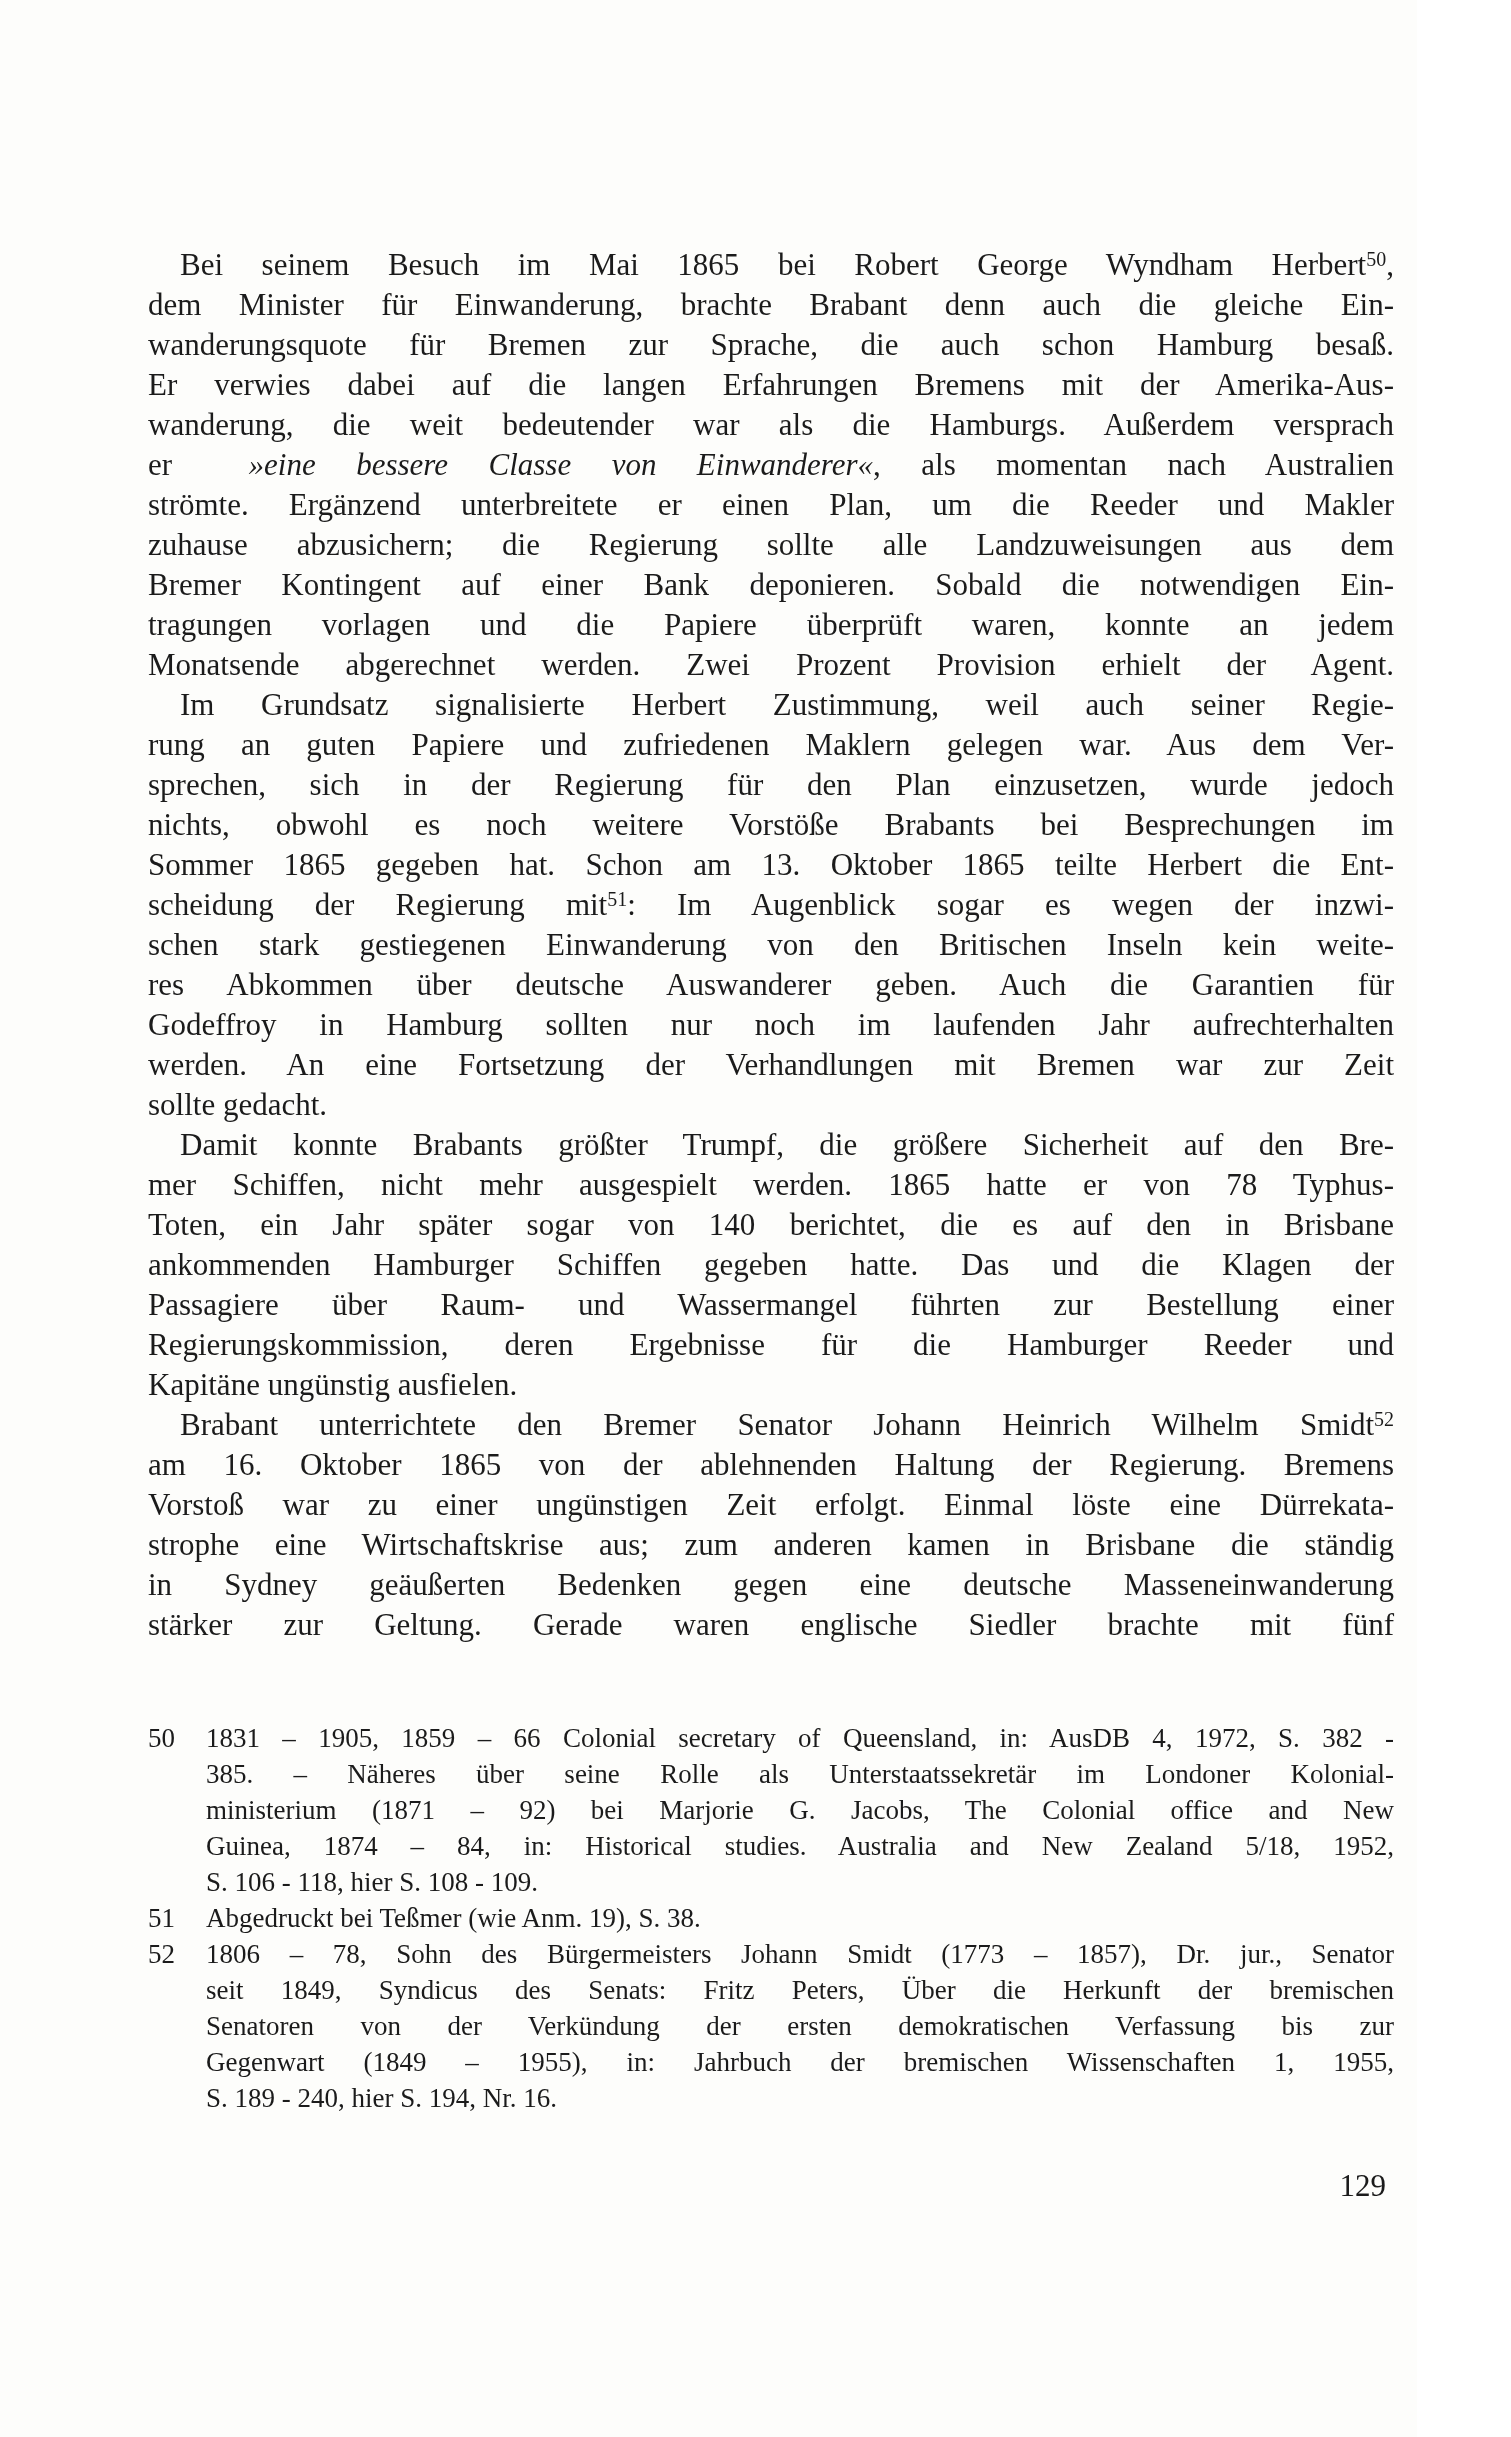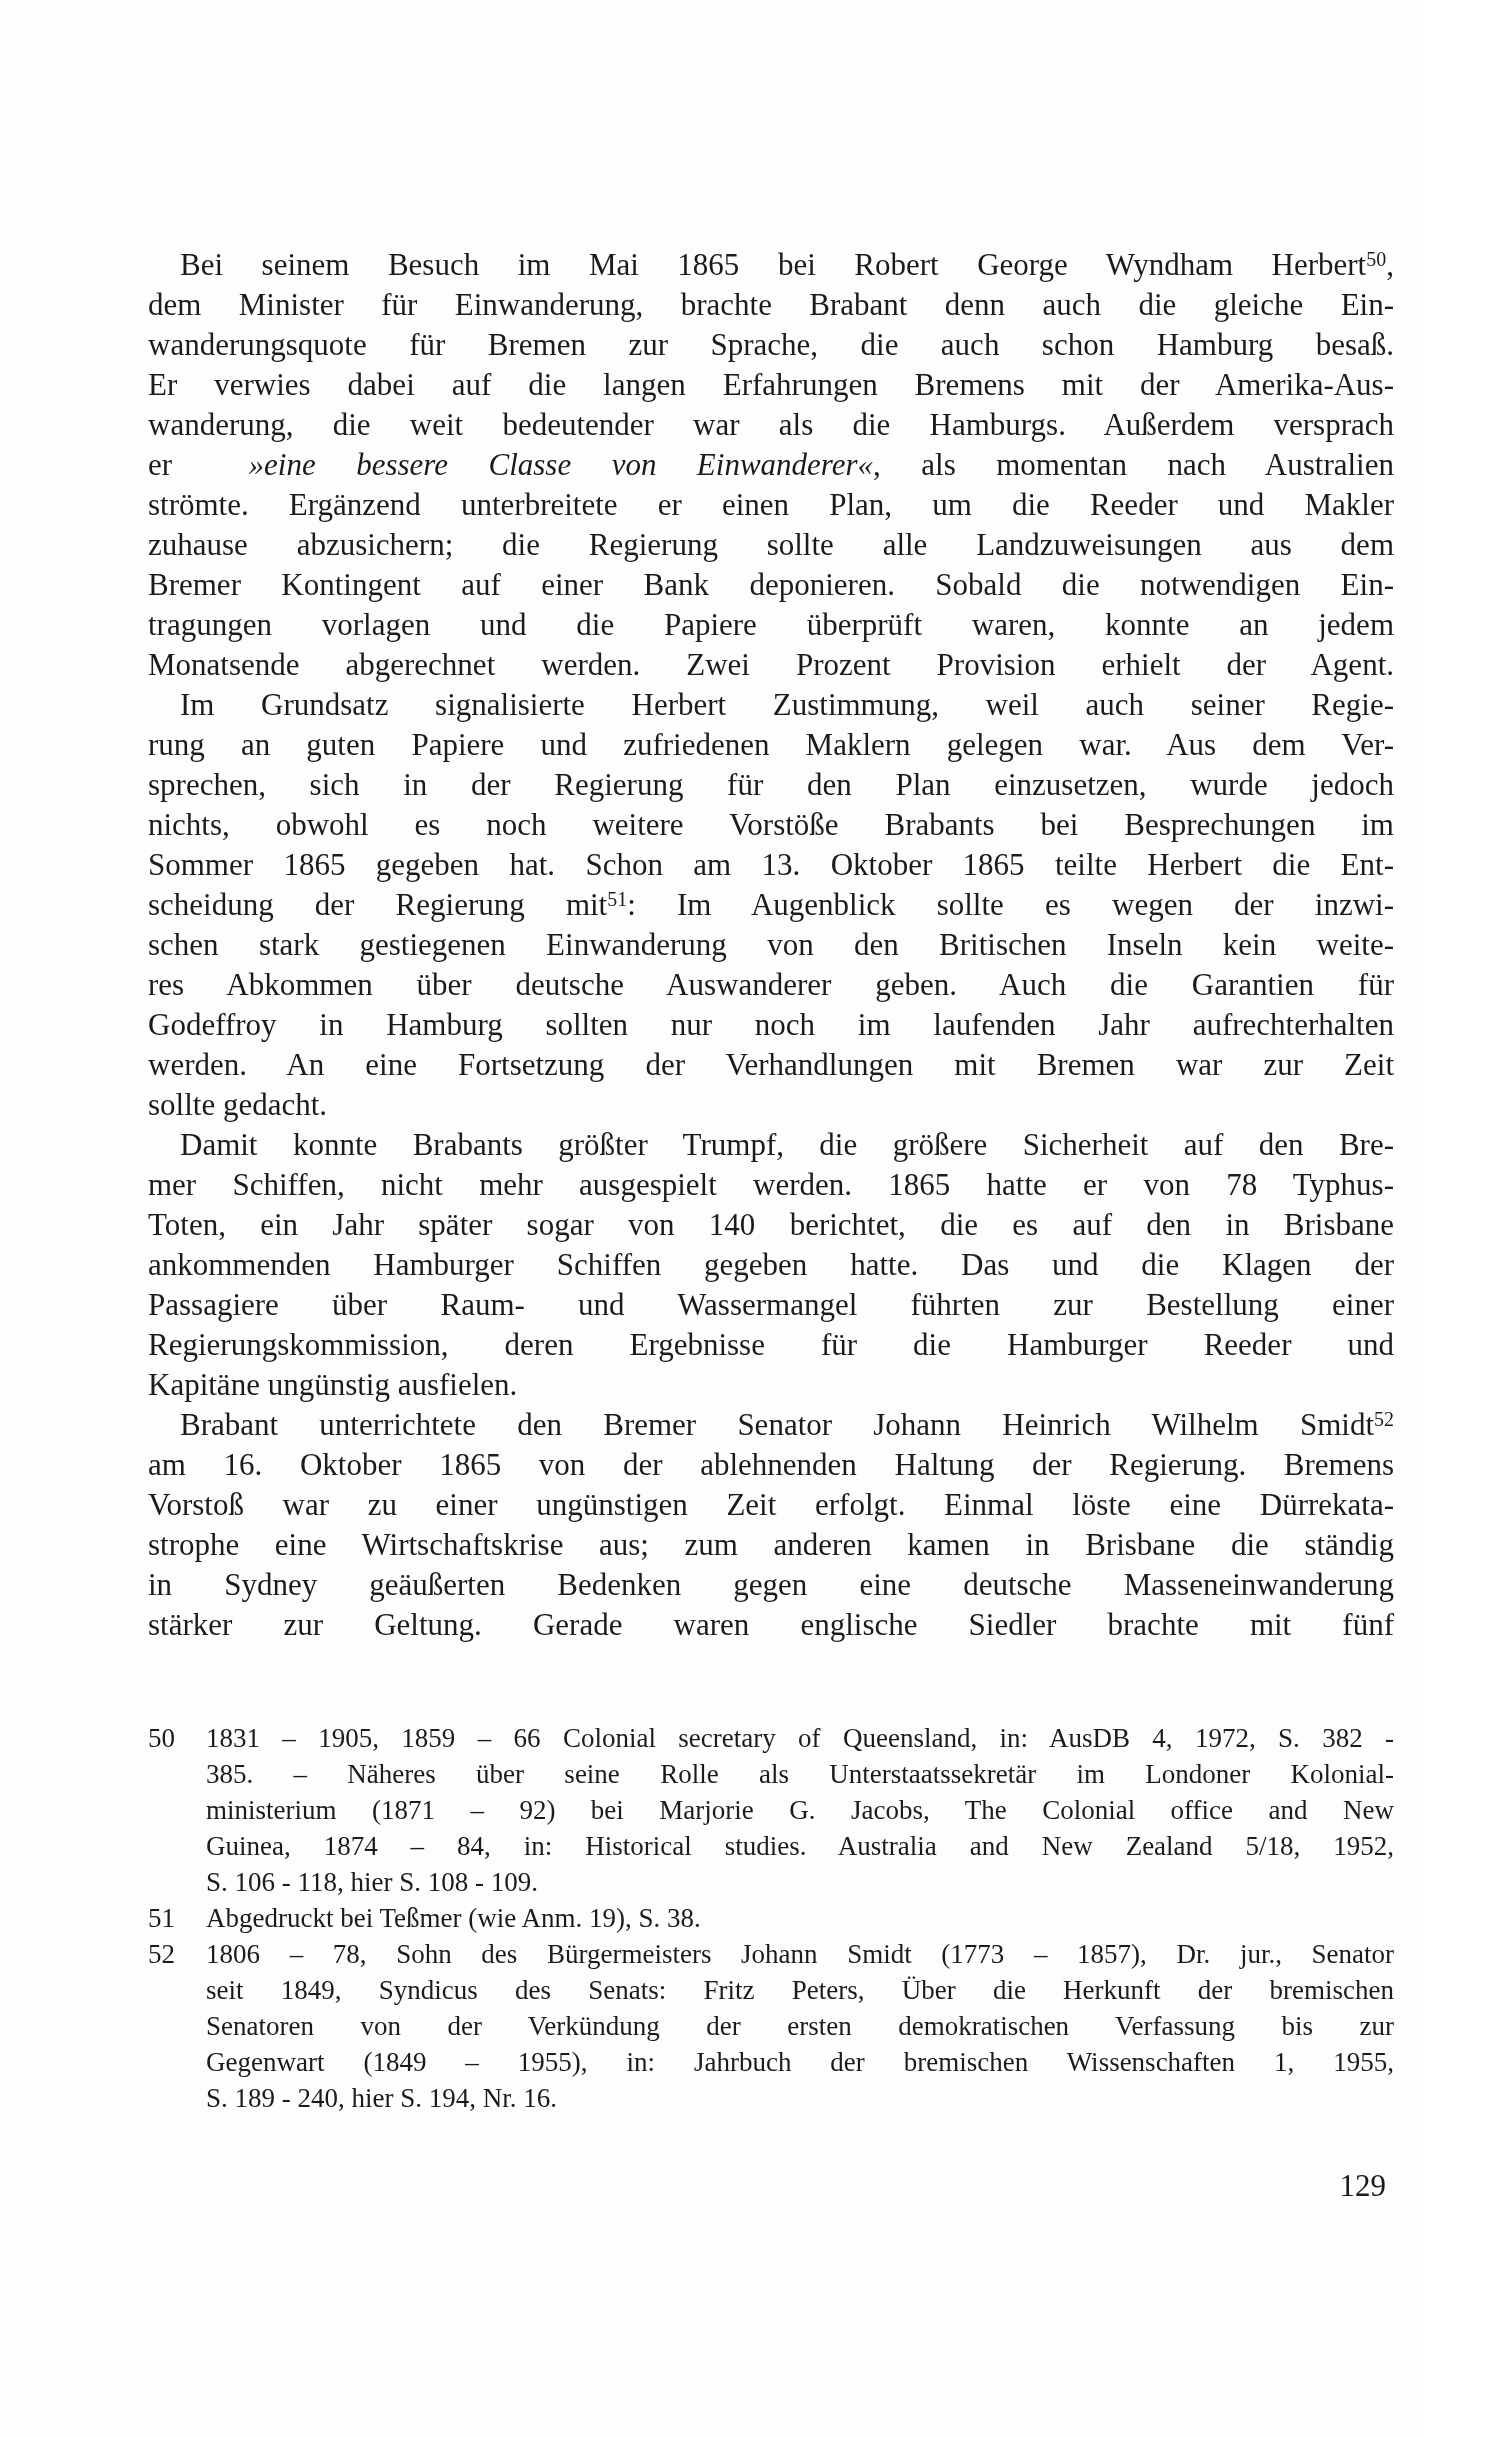--- a/index.html
+++ b/index.html
@@ -88,21 +88,21 @@
         <div class="line"><span>Bremer Kontingent auf einer Bank deponieren. Sobald die notwendigen Ein-</span></div>
         <div class="line"><span>tragungen vorlagen und die Papiere überprüft waren, konnte an jedem</span></div>
         <div class="line"><span>Monatsende abgerechnet werden. Zwei Prozent Provision erhielt der Agent.</span></div>
       </div>
       <div class="paragraph">
         <div class="line indent"><span>Im Grundsatz signalisierte Herbert Zustimmung, weil auch seiner Regie-</span></div>
         <div class="line"><span>rung an guten Papiere und zufriedenen Maklern gelegen war. Aus dem Ver-</span></div>
         <div class="line"><span>sprechen, sich in der Regierung für den Plan einzusetzen, wurde jedoch</span></div>
         <div class="line"><span>nichts, obwohl es noch weitere Vorstöße Brabants bei Besprechungen im</span></div>
         <div class="line"><span>Sommer 1865 gegeben hat. Schon am 13. Oktober 1865 teilte Herbert die Ent-</span></div>
-        <div class="line"><span>scheidung der Regierung mit</span><span class="sup">51</span><span>: Im Augenblick sollte es wegen der inzwi-</span></div>
+        <div class="line"><span>scheidung der Regierung mit</span><span class="sup">51</span><span>: Im Augenblick sogar es wegen der inzwi-</span></div>
         <div class="line"><span>schen stark gestiegenen Einwanderung von den Britischen Inseln kein weite-</span></div>
         <div class="line"><span>res Abkommen über deutsche Auswanderer geben. Auch die Garantien für</span></div>
         <div class="line"><span>Godeffroy in Hamburg sollten nur noch im laufenden Jahr aufrechterhalten</span></div>
         <div class="line"><span>werden. An eine Fortsetzung der Verhandlungen mit Bremen war zur Zeit</span></div>
         <div class="line last"><span>sollte gedacht.</span></div>
       </div>
       <div class="paragraph">
         <div class="line indent"><span>Damit konnte Brabants größter Trumpf, die größere Sicherheit auf den Bre-</span></div>
         <div class="line"><span>mer Schiffen, nicht mehr ausgespielt werden. 1865 hatte er von 78 Typhus-</span></div>
         <div class="line"><span>Toten, ein Jahr später sogar von 140 berichtet, die es auf den in Brisbane</span></div>

